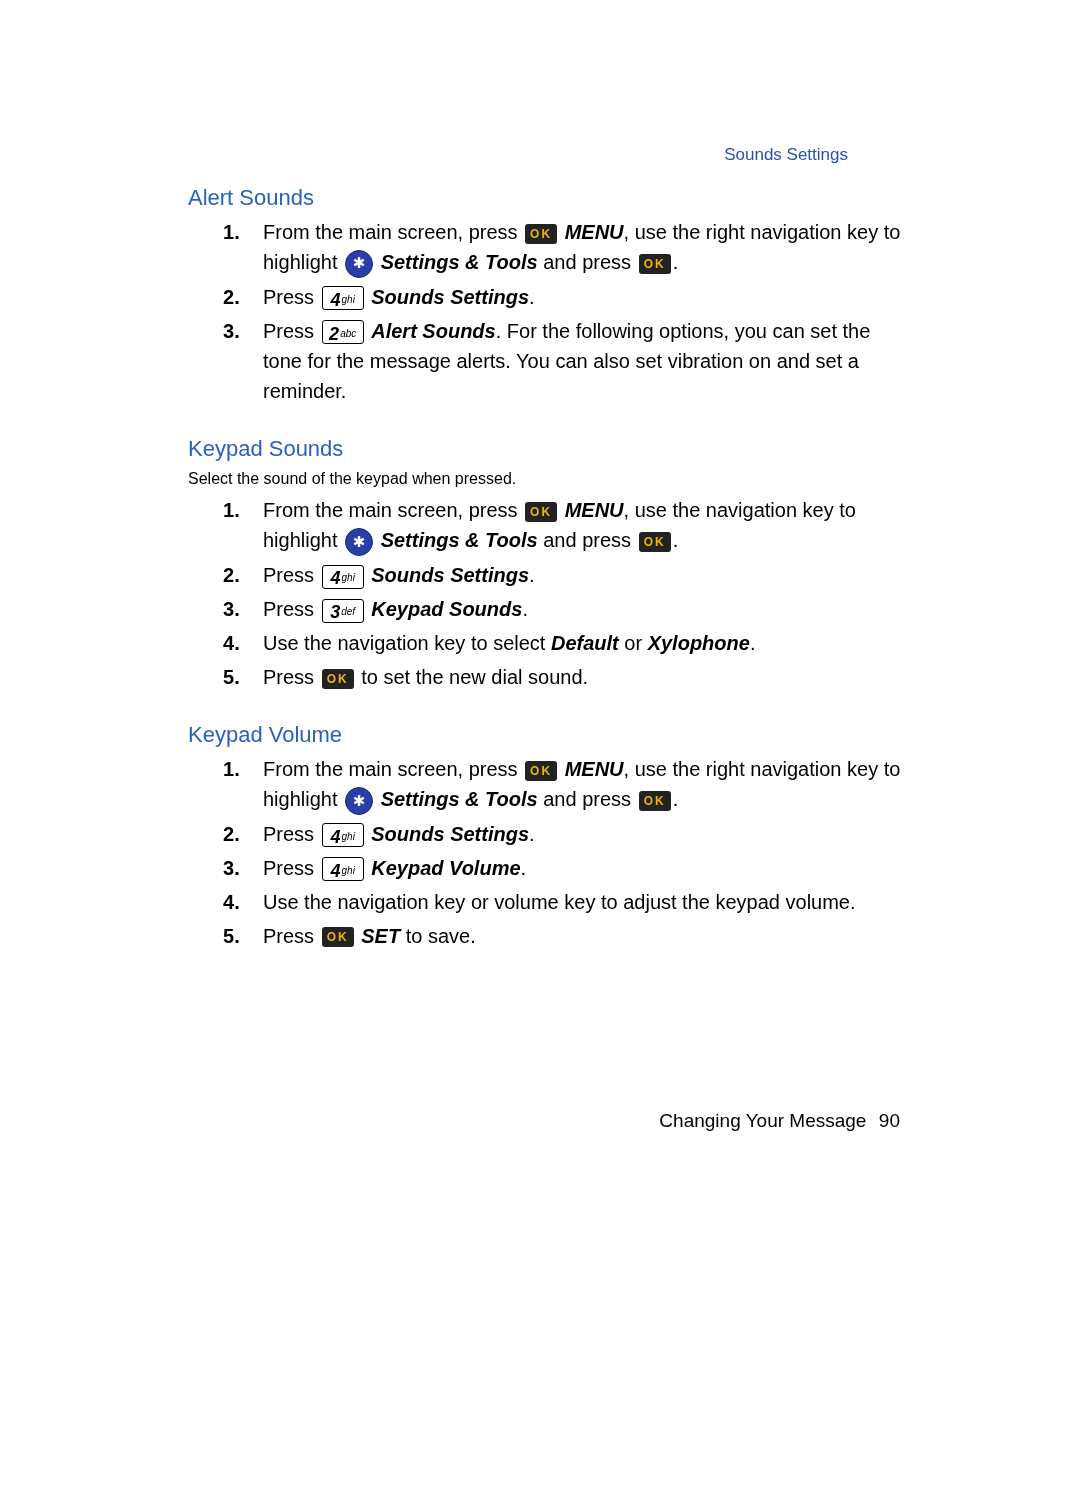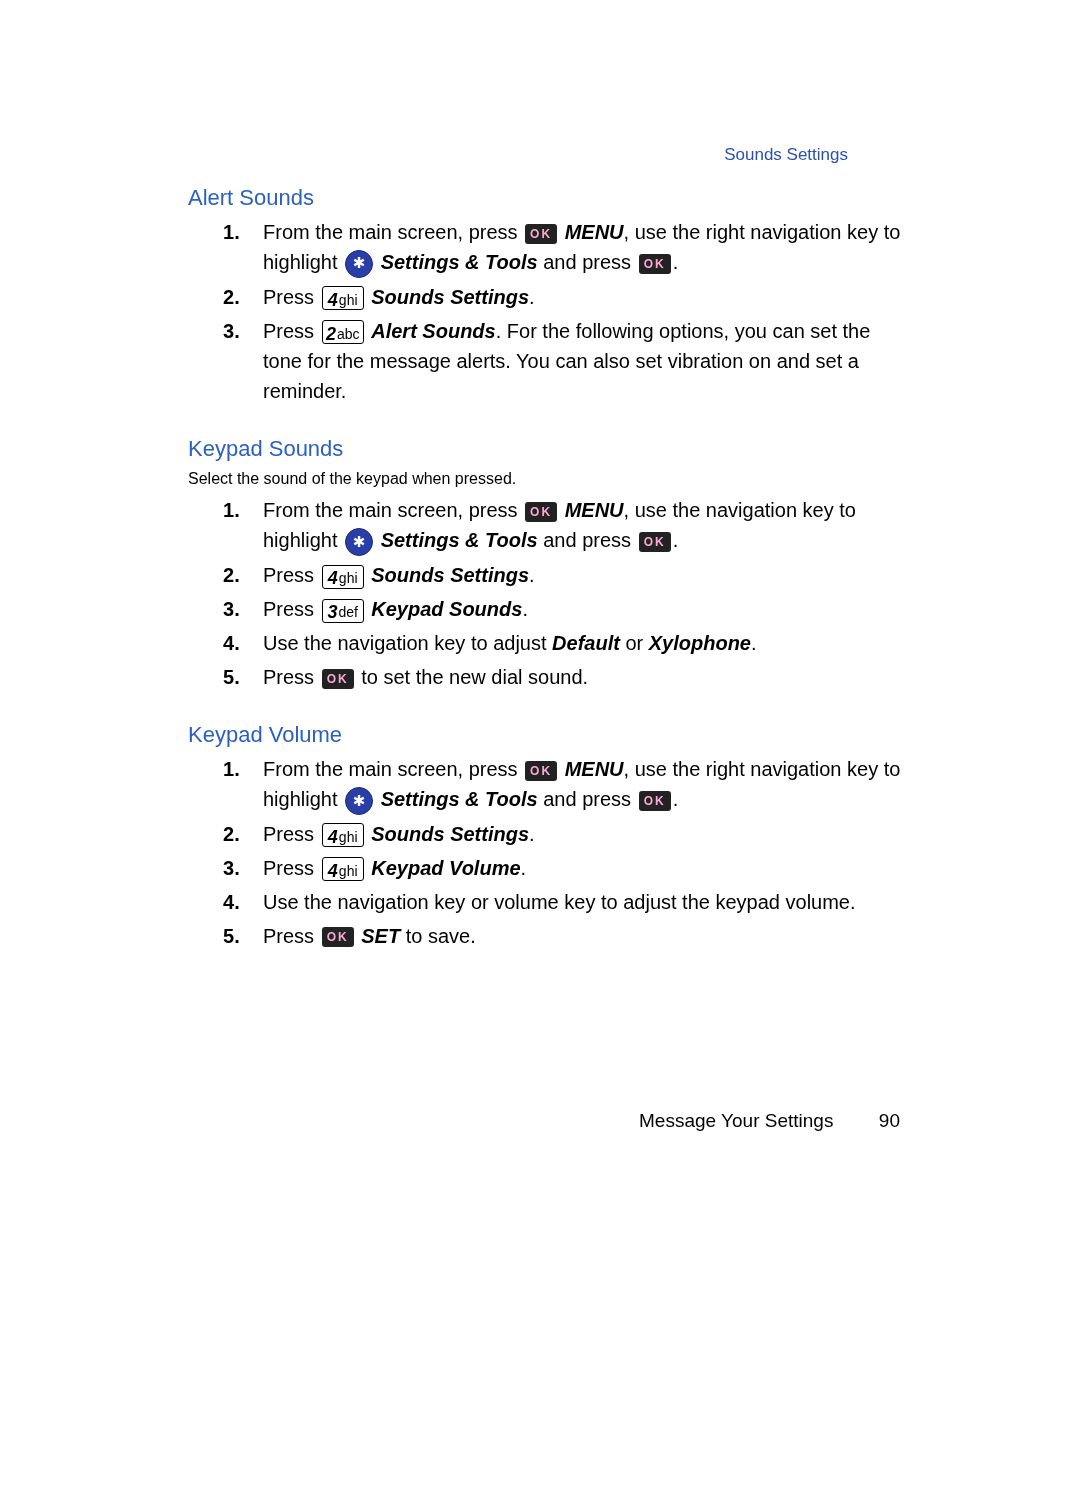--- a/index.html
+++ b/index.html
@@ -75,21 +75,21 @@
     left: -6px;
     font-weight: 700;
   }
   .b { font-weight: 700; font-style: italic; }
   .key-ok {
     display: inline-block;
     vertical-align: middle;
     width: 32px;
     height: 20px;
     background: #222;
-    color: #f9a8d4;
+    color: #eab308;
     font-size: 12px;
     font-weight: 700;
     letter-spacing: 2px;
     text-align: center;
     line-height: 20px;
     border-radius: 3px;
     margin: 0 2px;
     font-family: Arial, sans-serif;
   }
   .key-num {
@@ -108,23 +108,24 @@
   }
   .key-num .digit {
     font-size: 18px;
     font-weight: 700;
     font-style: italic;
     display: inline-block;
     vertical-align: middle;
     margin-right: 1px;
   }
   .key-num .letters {
-    font-size: 14px;
-    display: inline-block;
-    vertical-align: middle;
+    font-size: 10px;
+    display: inline-block;
+    vertical-align: middle;
+    font-style: italic;
   }
   .key-tools {
     display: inline-flex;
     align-items: center;
     justify-content: center;
     vertical-align: middle;
     width: 28px;
     height: 28px;
     background: #2a3ea8;
     border-radius: 50%;
@@ -181,21 +182,21 @@
       <span>Press </span>
       <span class="key-num"><span class="digit">4</span><span class="letters">ghi</span></span>
       <span class="b">Sounds Settings</span><span>.</span>
     </li>
     <li>
       <span>Press </span>
       <span class="key-num"><span class="digit">3</span><span class="letters">def</span></span>
       <span class="b">Keypad Sounds</span><span>.</span>
     </li>
     <li>
-      <span>Use the navigation key to adjust </span><span class="b">Default</span><span> or </span><span class="b">Xylophone</span><span>.</span>
+      <span>Use the navigation key to select </span><span class="b">Default</span><span> or </span><span class="b">Xylophone</span><span>.</span>
     </li>
     <li>
       <span>Press </span>
       <span class="key-ok">OK</span>
       <span> to set the new dial sound.</span>
     </li>
   </ol>
 
   <div class="section-title">Keypad Volume</div>
   <ol class="steps">
@@ -223,15 +224,15 @@
     <li>
       <span>Press </span>
       <span class="key-ok">OK</span>
       <span class="b">SET</span><span> to save.</span>
     </li>
   </ol>
 
 </div>
 
 <div style="position:absolute; left:180px; width:720px; top:1110px; text-align:right;">
-  <span class="footer-text">Message Your Settings</span>
-  <span class="footer-text pgnum" style="margin-left:41px;">90</span>
+  <span class="footer-text">Changing Your Message</span>
+  <span class="footer-text pgnum" style="margin-left:8px;">90</span>
 </div>
 
 </body></html>

